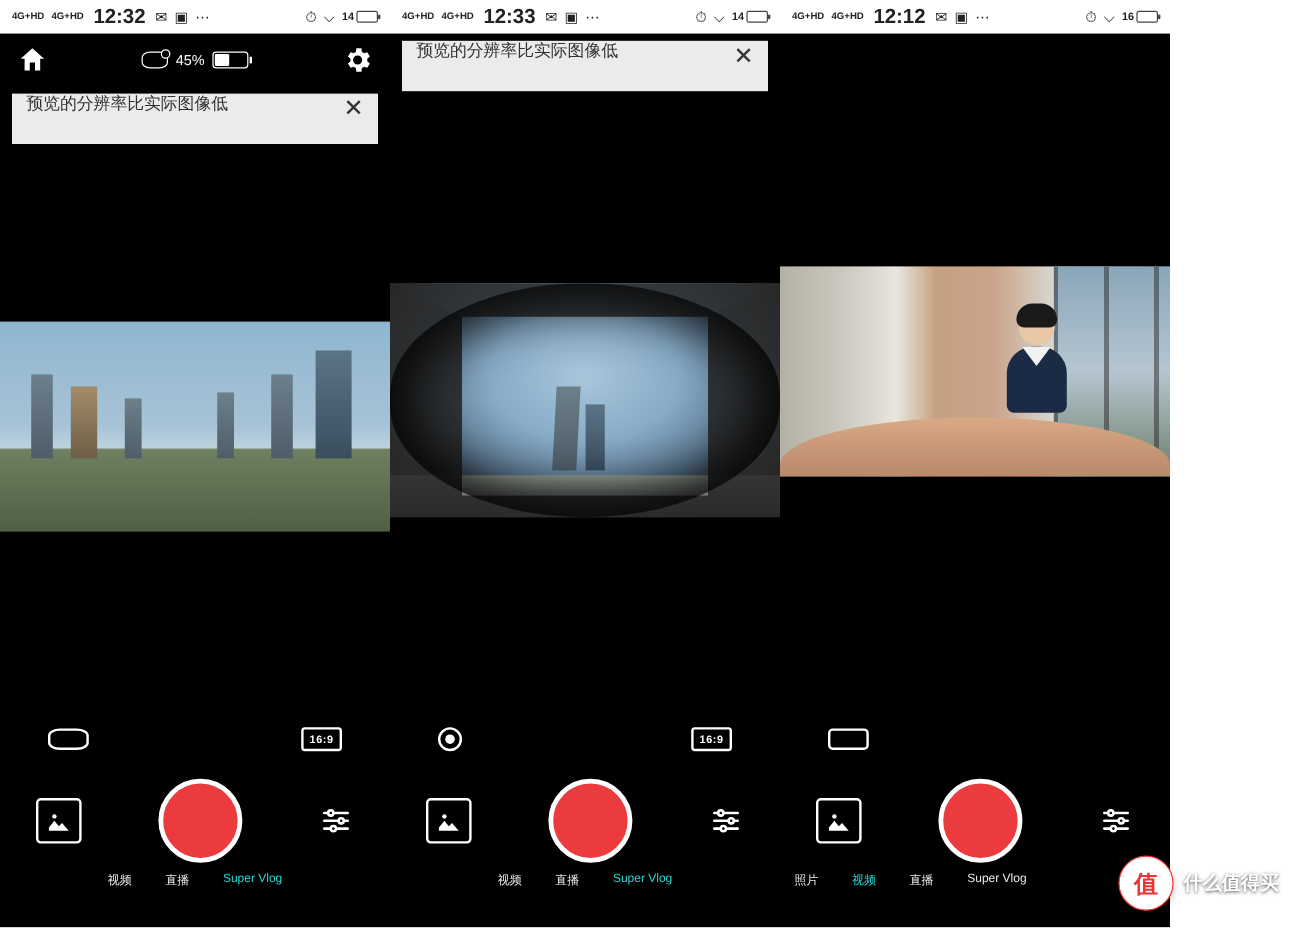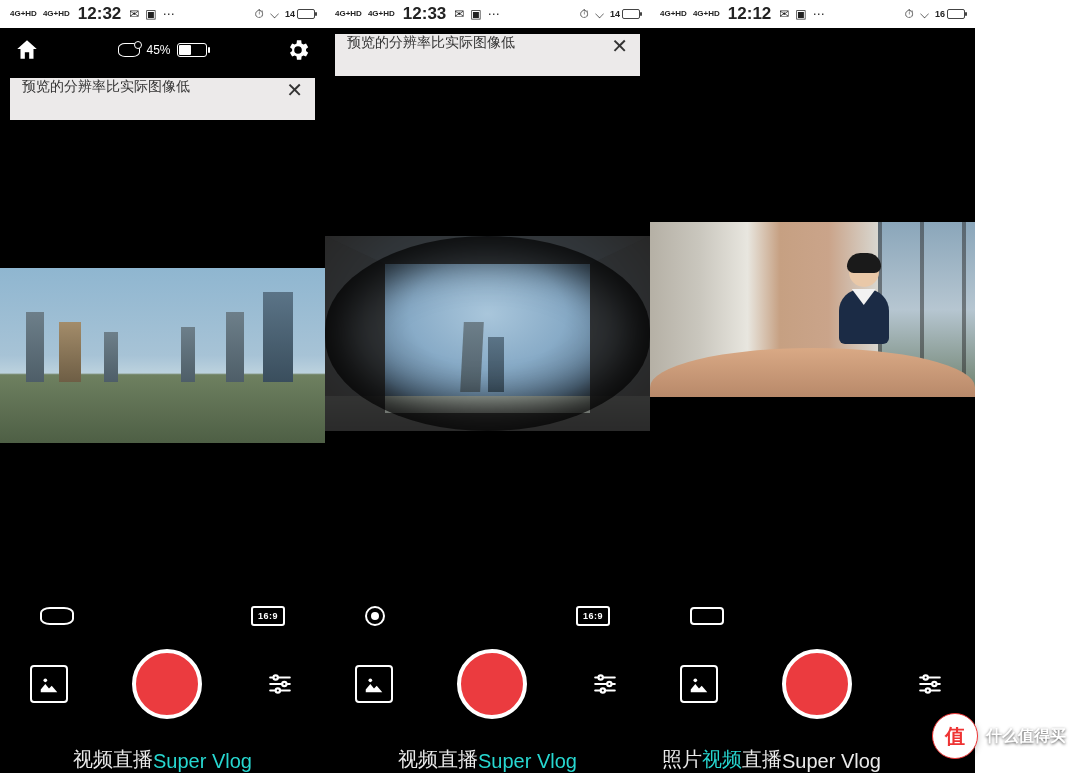--- a/index.html
+++ b/index.html
@@ -66,21 +66,21 @@
   .circle-ico { width: 20px; height: 20px; border: 2px solid #fff; border-radius: 50%; position: relative; }
   .circle-ico::after { content:""; position:absolute; inset:4px; background:#fff; border-radius:50%; }
   .aspect-box { width: 34px; height: 20px; border: 2px solid #fff; border-radius: 3px; display:flex; align-items:center; justify-content:center; font-size:9px; color:#fff; font-weight:600; letter-spacing:0.5px; }
   
   .shutter-row { height: 86px; display: flex; align-items:center; justify-content: space-between; padding: 0 30px; }
   .gallery-btn { width:38px; height:38px; border:2px solid #fff; border-radius:4px; display:flex; align-items:center; justify-content:center; }
   .gallery-btn svg { display:block; }
   .shutter { width: 70px; height: 70px; border-radius: 50%; border: 4px solid #fff; background:#eb3b3f; }
   .sliders-btn svg { display:block; }
   
-  .modes { height: 46px; display:flex; align-items:flex-end; padding: 0 12px; color:#fff; font-size:20px; overflow:hidden; white-space:nowrap; }
+  .modes { height: 46px; display:flex; align-items:flex-start; gap: 28px; padding: 0 12px; color:#fff; font-size:10px; overflow:hidden; white-space:nowrap; }
   .modes.center { justify-content:center; }
   .modes.left { justify-content:flex-start; }
   .mode { color:#eaeaea; }
   .mode.active { color:#27d7d0; font-weight:500; }
   
   .wm { position:absolute; right:14px; bottom:14px; display:flex; align-items:center; gap:8px; }
   .wm-badge { width:46px; height:46px; border-radius:50%; background:#fff; border:1px solid #e33; display:flex; align-items:center; justify-content:center; color:#e33; font-weight:700; font-size:20px; box-shadow:0 2px 6px rgba(0,0,0,.25); }
   .wm-txt { color:#fff; font-size:16px; font-weight:700; text-shadow:0 1px 3px rgba(0,0,0,.7); }
 </style>
 </head>

